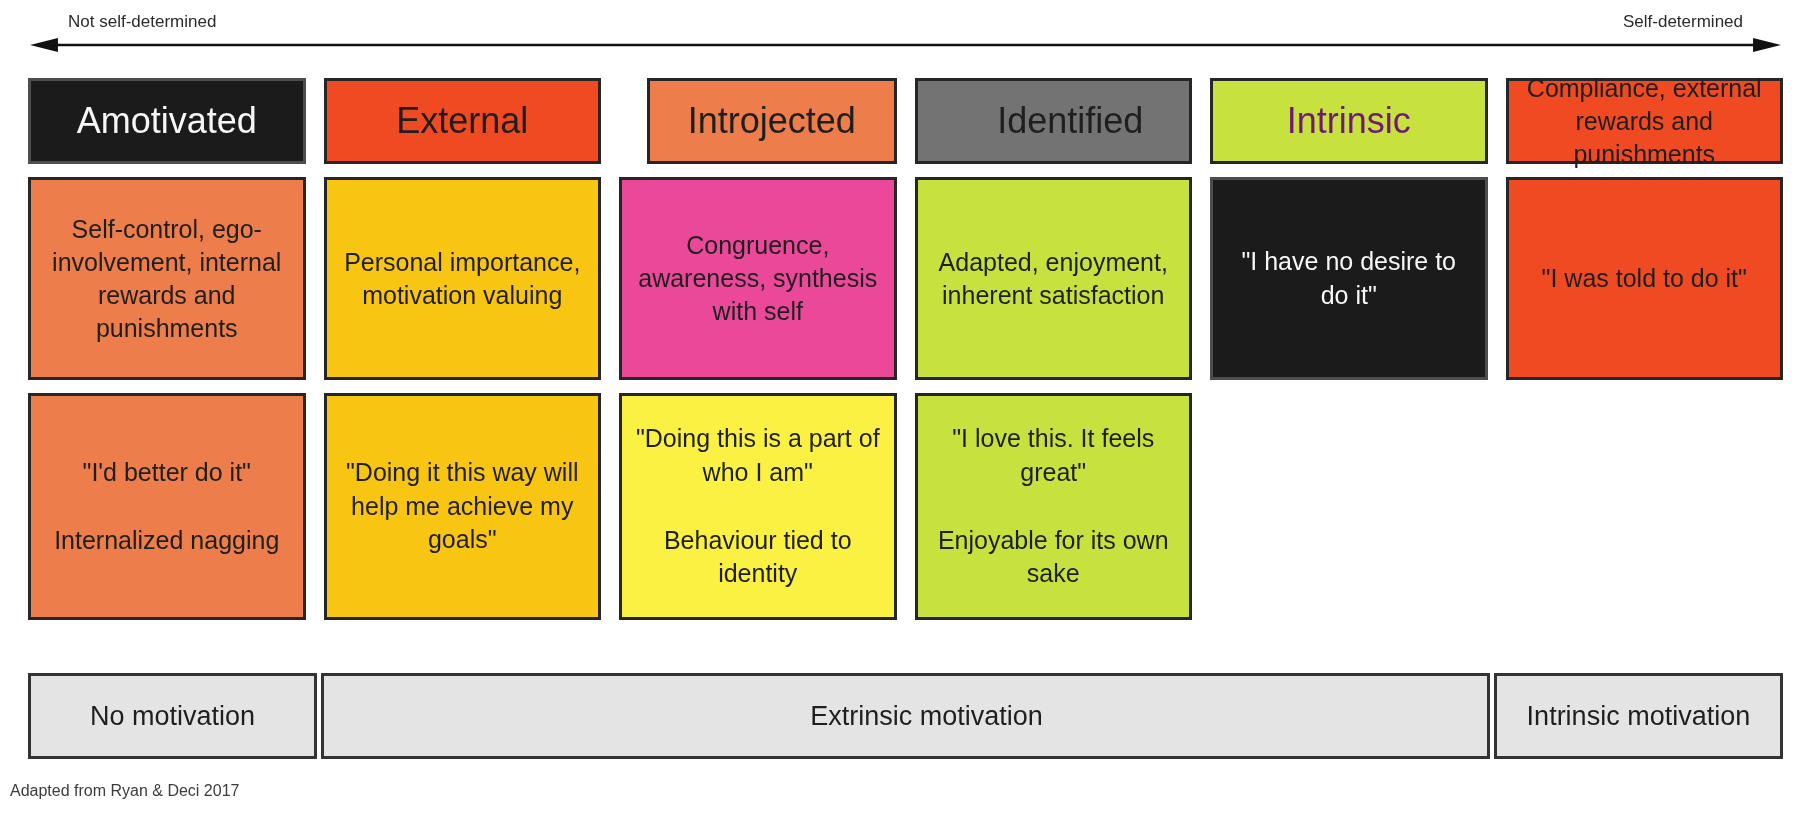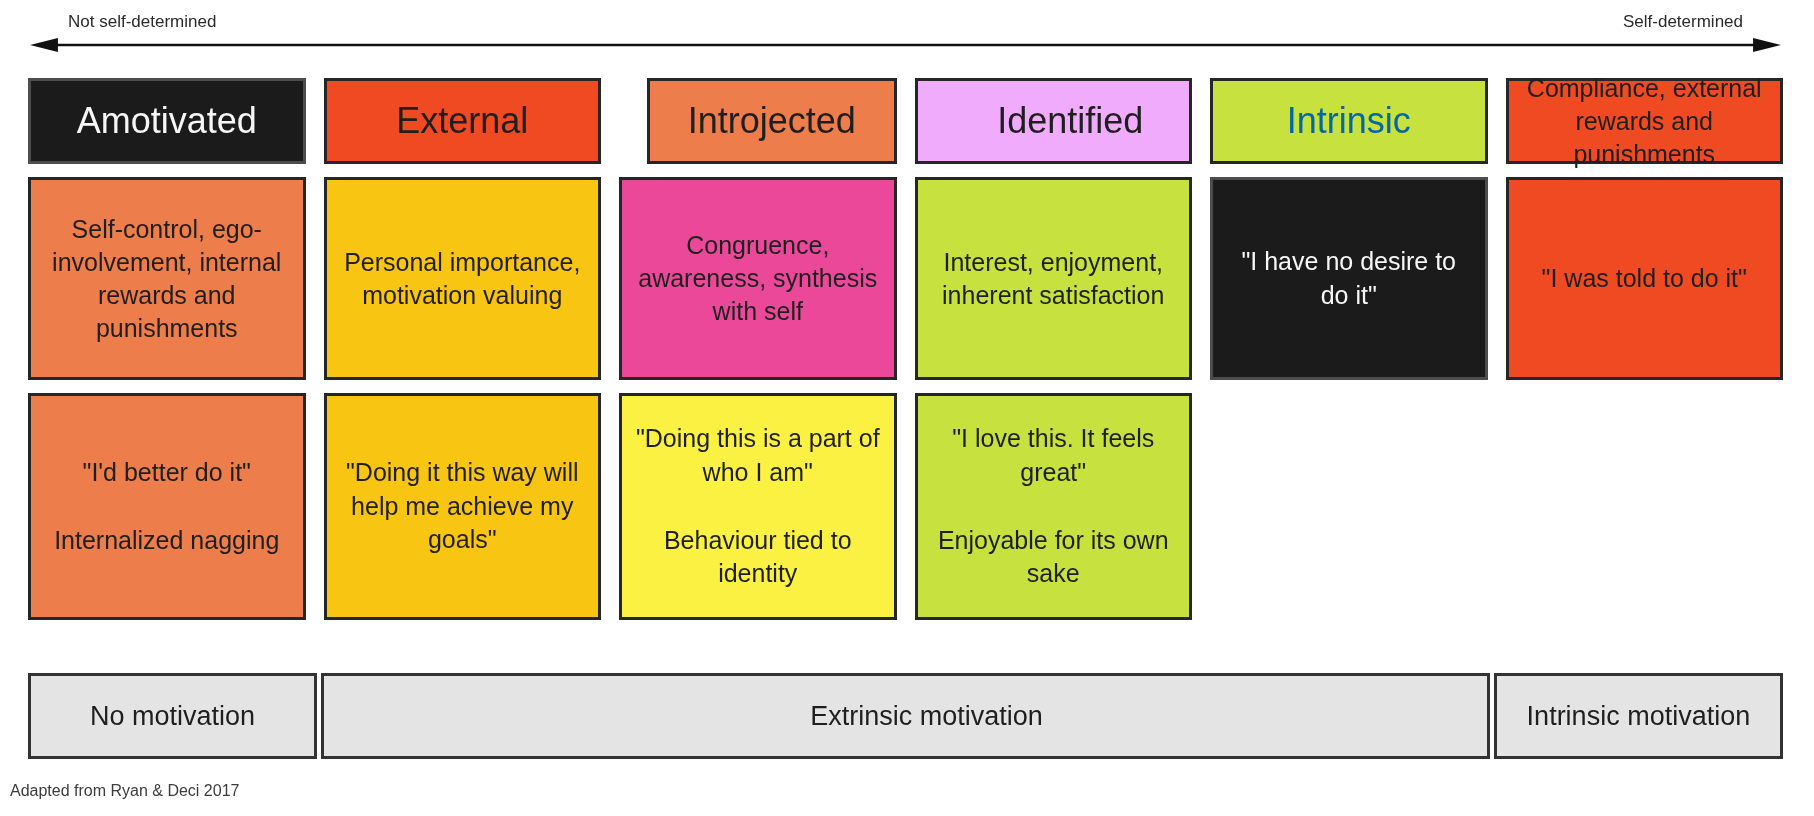--- a/index.html
+++ b/index.html
@@ -107,28 +107,28 @@
         <polygon points="1754,9 1726,2 1726,16" fill="#111111"></polygon>
       </svg>
     </div>
   </div>
 
   <section class="board">
 
     <div class="cell head" style="background-color: rgb(27, 27, 27); color: rgb(247, 247, 247); border-color: rgb(77, 77, 77);">Amotivated</div>
     <div class="cell head" style="background-color: rgb(240, 74, 35); color: rgb(31, 31, 31); border-color: rgb(38, 38, 38);">External</div>
     <div class="cell head" style="background-color: rgb(237, 125, 74); color: rgb(31, 31, 31); border-color: rgb(38, 38, 38); margin-left: 28px;">Introjected</div>
-    <div class="cell head" style="background-color: #f0abfc; color: rgb(31, 31, 31); border-color: rgb(38, 38, 38); padding-left: 34px;">Identified</div>
-    <div class="cell head" style="background-color: rgb(199, 226, 62); color: #0369a1; border-color: rgb(38, 38, 38);">Intrinsic</div>
+    <div class="cell head" style="background-color: #737373; color: rgb(31, 31, 31); border-color: rgb(38, 38, 38); padding-left: 34px;">Identified</div>
+    <div class="cell head" style="background-color: rgb(199, 226, 62); color: #701a75; border-color: rgb(38, 38, 38);">Intrinsic</div>
 
     <div class="cell desc" style="background-color: rgb(240, 74, 35); color: rgb(31, 31, 31); border-color: rgb(38, 38, 38);">Compliance, external rewards and punishments</div>
     <div class="cell desc" style="background-color: rgb(237, 125, 74); color: rgb(31, 31, 31); border-color: rgb(38, 38, 38);">Self-control, ego-involvement, internal rewards and punishments</div>
     <div class="cell desc" style="background-color: rgb(249, 197, 19); color: rgb(31, 31, 31); border-color: rgb(38, 38, 38);">Personal importance, motivation valuing</div>
     <div class="cell desc" style="background-color: #ec4899; color: rgb(31, 31, 31); border-color: rgb(38, 38, 38); text-align: center;">Congruence, awareness, synthesis with self</div>
-    <div class="cell desc" style="background-color: rgb(199, 226, 62); color: rgb(31, 31, 31); border-color: rgb(38, 38, 38);">Interest, enjoyment, inherent satisfaction</div>
+    <div class="cell desc" style="background-color: rgb(199, 226, 62); color: rgb(31, 31, 31); border-color: rgb(38, 38, 38);">Adapted, enjoyment, inherent satisfaction</div>
 
     <div class="cell quote" style="background-color: rgb(27, 27, 27); color: rgb(247, 247, 247); border-color: rgb(77, 77, 77);">
       <span>"I have no desire to do it"</span>
 
     </div>
     <div class="cell quote" style="background-color: rgb(240, 74, 35); color: rgb(31, 31, 31); border-color: rgb(38, 38, 38);">
       <span>"I was told to do it"</span>
 
     </div>
     <div class="cell quote" style="background-color: rgb(237, 125, 74); color: rgb(31, 31, 31); border-color: rgb(38, 38, 38);">

